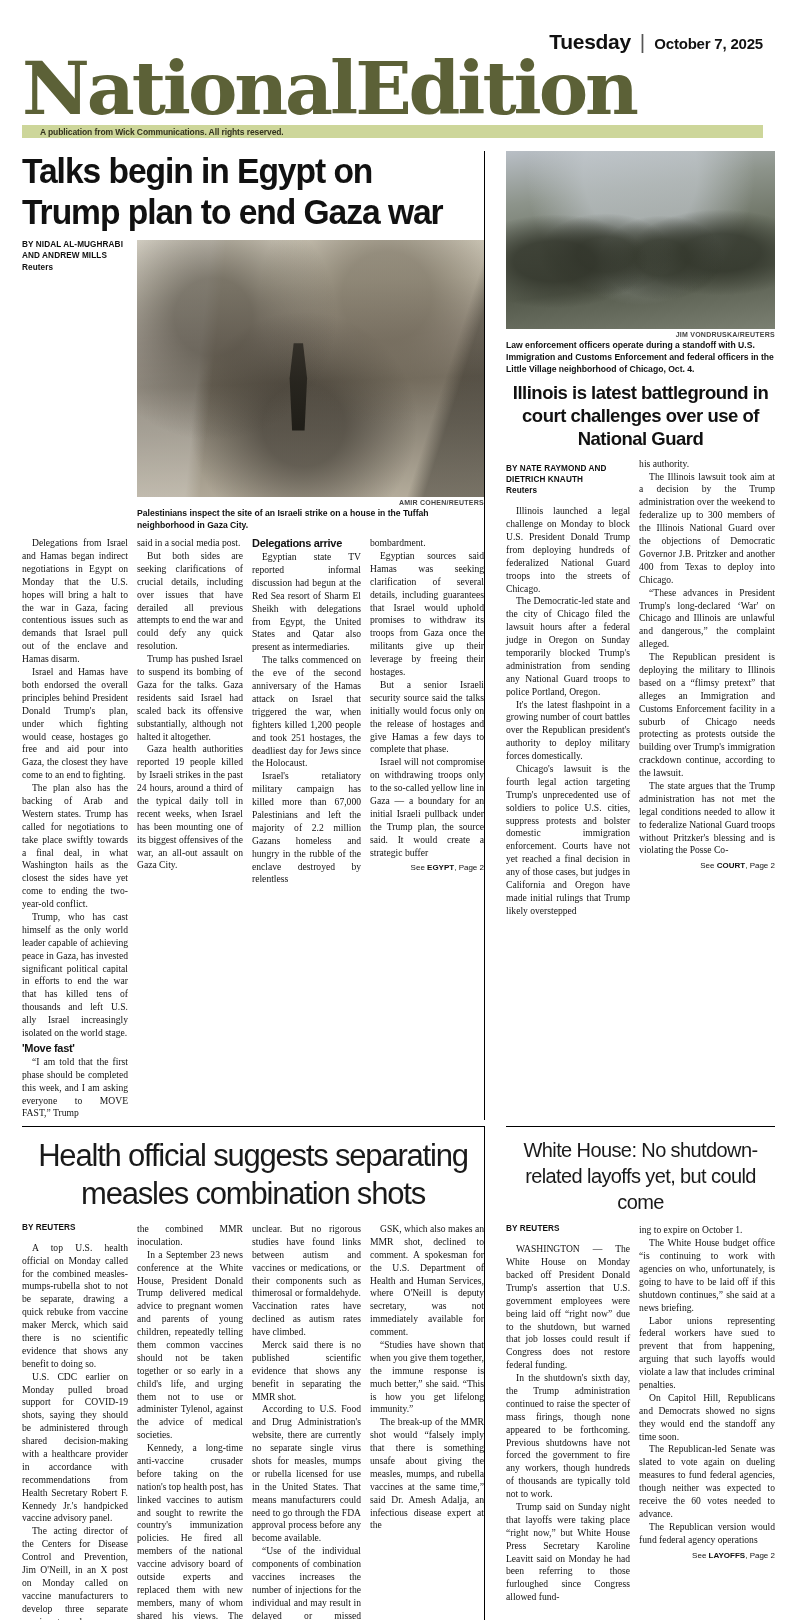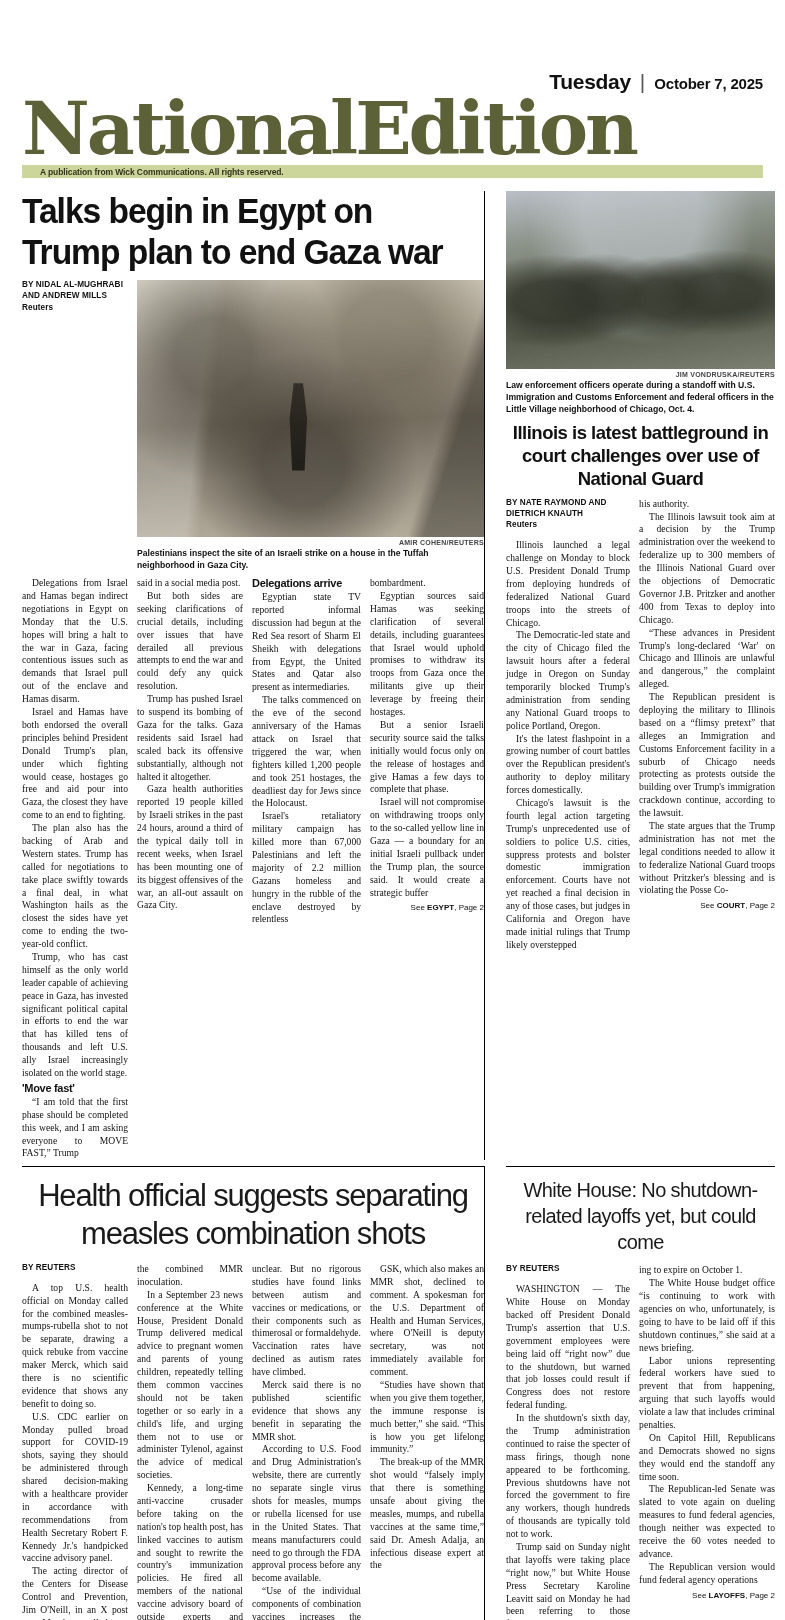--- a/index.html
+++ b/index.html
@@ -9,21 +9,20 @@
     color:#111;
     overflow:hidden;
   }
   .page{position:relative;width:785px;height:1620px;box-sizing:border-box;padding:0 22px;}
 
   
   .dateline{
     display:flex;justify-content:flex-end;align-items:baseline;
     font-family:"Liberation Sans",sans-serif;
     padding-top:30px;
-    margin-top:40px;
   }
   .dateline .day{font-size:21px;font-weight:bold;letter-spacing:-.3px;}
   .dateline .bar{font-size:21px;font-weight:300;margin:0 9px;color:#555;}
   .dateline .date{font-size:15px;font-weight:bold;letter-spacing:-.2px;}
 
   .masthead{
     font-family:"DejaVu Serif", serif;
     font-weight:bold;
     font-size:72px;
     line-height:.92;
@@ -234,21 +233,21 @@
     <div class="gutter"></div>
 
     <div class="right-zone">
       <div class="photo guard"></div>
       <div class="credit">JIM VONDRUSKA/REUTERS</div>
       <div class="caption">Law enforcement officers operate during a standoff with U.S. Immigration and Customs Enforcement and federal officers in the Little Village neighborhood of Chicago, Oct. 4.</div>
 
       <h2 class="secondary">Illinois is latest battleground in court challenges over use of National Guard</h2>
 
       <div class="cols">
-        <div class="col bodytext" style="width:135px;padding-right:9px;">
+        <div class="col bodytext" style="width:135px;padding-right:9px;margin-top:6px;">
           <div class="byline">BY NATE RAYMOND AND DIETRICH KNAUTH</div>
           <div class="byline org" style="margin-bottom:8px;">Reuters</div>
           <p>Illinois launched a legal challenge on Monday to block U.S. President Donald Trump from deploying hundreds of federalized National Guard troops into the streets of Chicago.</p>
           <p>The Democratic-led state and the city of Chicago filed the lawsuit hours after a federal judge in Oregon on Sunday temporarily blocked Trump's administration from sending any National Guard troops to police Portland, Oregon.</p>
           <p>It's the latest flashpoint in a growing number of court battles over the Republican president's authority to deploy military forces domestically.</p>
           <p>Chicago's lawsuit is the fourth legal action targeting Trump's unprecedented use of soldiers to police U.S. cities, suppress protests and bolster domestic immigration enforcement. Courts have not yet reached a final decision in any of those cases, but judges in California and Oregon have made initial rulings that Trump likely overstepped</p>
         </div>
         <div class="col bodytext" style="width:138px;">
           <p class="noindent">his authority.</p>
           <p>The Illinois lawsuit took aim at a decision by the Trump administration over the weekend to federalize up to 300 members of the Illinois National Guard over the objections of Democratic Governor J.B. Pritzker and another 400 from Texas to deploy into Chicago.</p>

